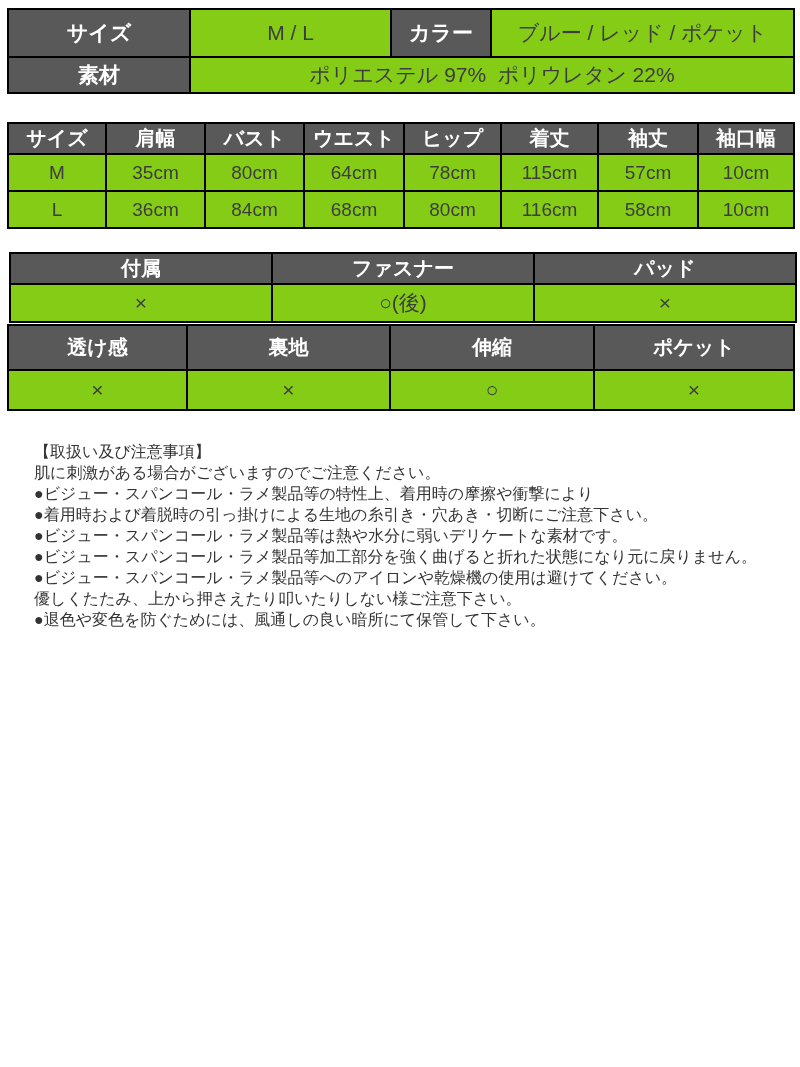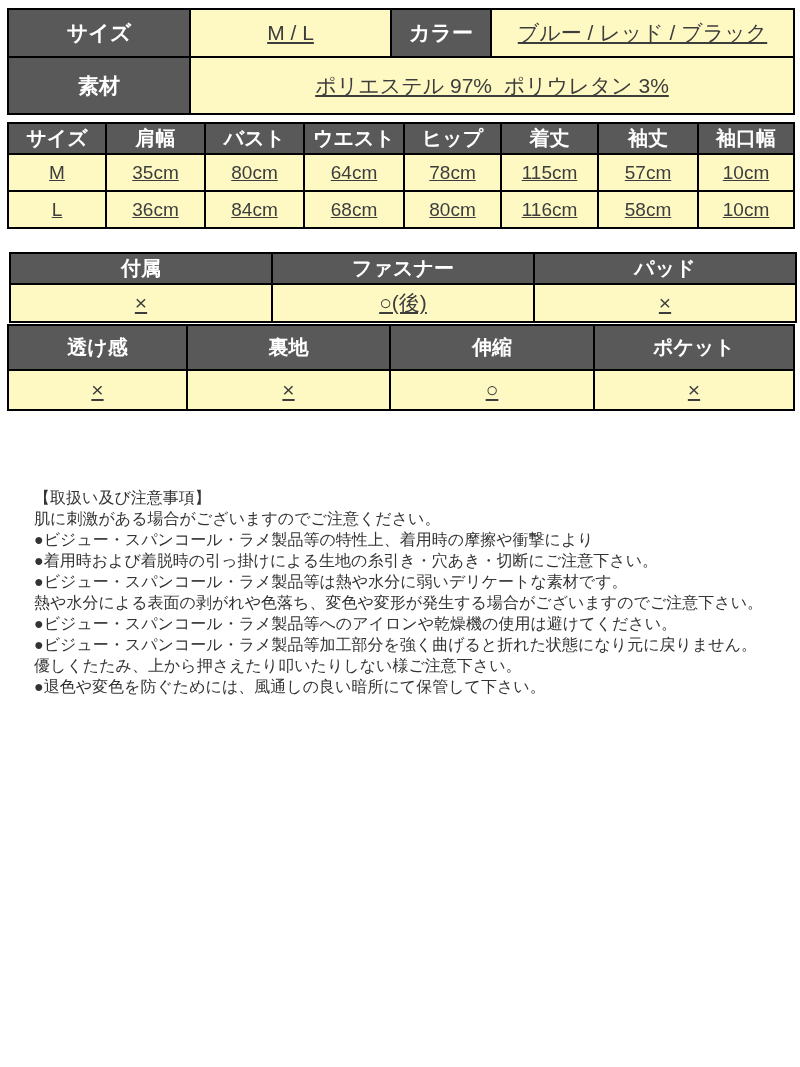--- a/index.html
+++ b/index.html
@@ -27,32 +27,31 @@
     text-align: center;
     vertical-align: middle;
     overflow: hidden;
   }
   td.hd {
     background: #595959;
     color: #ffffff;
     font-weight: bold;
   }
   td.val {
-    background: #fef9c3;
+    background: #84cc16;
     color: #3d3d3d;
     font-weight: normal;
-    text-decoration: underline;
   }
   .prewrap { white-space: pre-wrap; }
 
   
   #info-table { left: 7px; top: 8px; width: 786px; }
   #info-table td { font-size: 21px; }
   #info-table tr.r1 { height: 48px; }
-  #info-table tr.r2 { height: 57px; }
+  #info-table tr.r2 { height: 36px; }
 
   
   #measure-table { left: 7px; top: 122px; width: 786px; }
   #measure-table tr.head { height: 29px; }
   #measure-table tr.data { height: 37px; }
   #measure-table td.hd { font-size: 20px; }
   #measure-table td.val { font-size: 19px; }
 
   
   #feature-a { left: 9px; top: 252px; width: 786px; }
@@ -67,46 +66,45 @@
   
   .care {
     position: absolute;
     left: 34px;
     top: 441px;
     color: #333333;
     font-size: 16px;
     line-height: 21px;
     text-align: left;
     white-space: nowrap;
-    margin-top: 46px;
   }
   .care div { height: 21px; }
 </style>
 </head>
 <body>
 
 <div class="canvas">
 
   <table class="spec" id="info-table">
     <colgroup>
       <col style="width:182px">
         <col style="width:201px">
         <col style="width:100px">
         <col style="width:303px">
     </colgroup>
     <tbody>
         <tr class="r1">
       <td class="hd">サイズ</td>
       <td class="val">M / L</td>
       <td class="hd">カラー</td>
-      <td class="val">ブルー / レッド / ブラック</td>
+      <td class="val">ブルー / レッド / ポケット</td>
     </tr>
     <tr class="r2">
       <td class="hd">素材</td>
-      <td class="val prewrap" colspan="3">ポリエステル 97%  ポリウレタン 3%</td>
+      <td class="val prewrap" colspan="3">ポリエステル 97%  ポリウレタン 22%</td>
     </tr>
   </tbody>
     </table>
 
   <table class="spec" id="measure-table">
     <colgroup>
       <col style="width:98px">
         <col style="width:99px">
         <col style="width:99px">
         <col style="width:100px">
@@ -191,20 +189,19 @@
     </tr>
   </tbody>
     </table>
 
   <div class="care">
     <div>【取扱い及び注意事項】</div>
     <div>肌に刺激がある場合がございますのでご注意ください。</div>
     <div>●ビジュー・スパンコール・ラメ製品等の特性上、着用時の摩擦や衝撃により</div>
     <div>●着用時および着脱時の引っ掛けによる生地の糸引き・穴あき・切断にご注意下さい。</div>
     <div>●ビジュー・スパンコール・ラメ製品等は熱や水分に弱いデリケートな素材です。</div>
-    <div>熱や水分による表面の剥がれや色落ち、変色や変形が発生する場合がございますのでご注意下さい。</div>
+    <div>●ビジュー・スパンコール・ラメ製品等加工部分を強く曲げると折れた状態になり元に戻りません。</div>
     <div>●ビジュー・スパンコール・ラメ製品等へのアイロンや乾燥機の使用は避けてください。</div>
-    <div>●ビジュー・スパンコール・ラメ製品等加工部分を強く曲げると折れた状態になり元に戻りません。</div>
     <div>優しくたたみ、上から押さえたり叩いたりしない様ご注意下さい。</div>
     <div>●退色や変色を防ぐためには、風通しの良い暗所にて保管して下さい。</div>
   </div>
 
 </div>
 
 </body></html>

